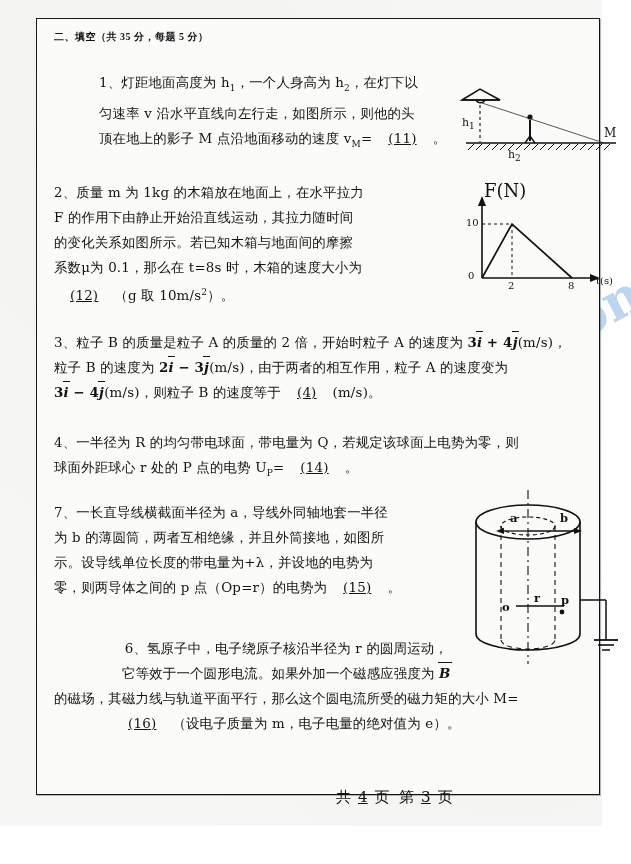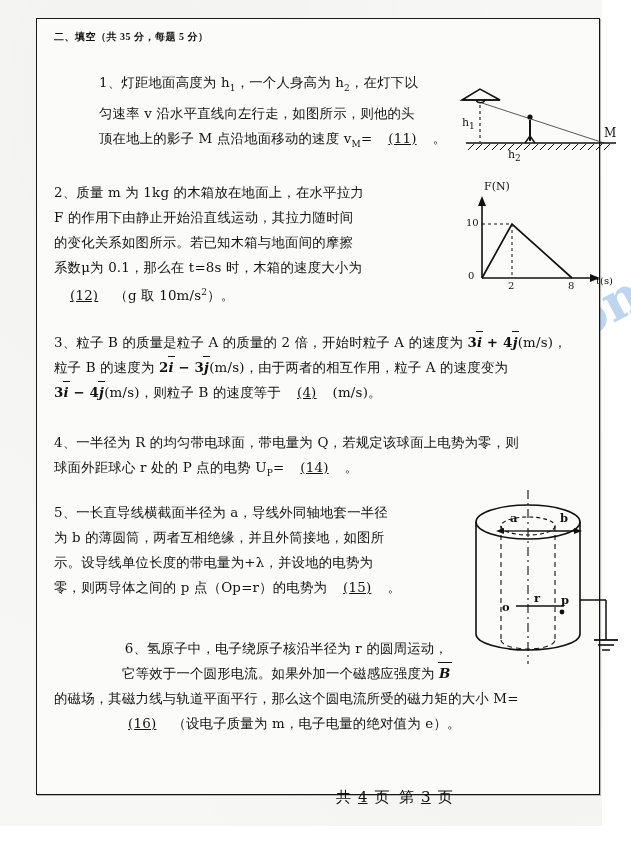--- a/index.html
+++ b/index.html
@@ -151,41 +151,41 @@
         <path d="M28,10 L24,20 L32,20 Z" fill="#111"></path>
 
         <line x1="28" y1="92" x2="138" y2="92" stroke="#111" stroke-width="1.6"></line>
         <path d="M146,92 L136,88 L136,96 Z" fill="#111"></path>
 
         <polyline points="28,92 58,38 118,92" fill="none" stroke="#111" stroke-width="1.7"></polyline>
 
         <line x1="28" y1="38" x2="58" y2="38" stroke="#111" stroke-width="1" stroke-dasharray="3,3"></line>
         <line x1="58" y1="38" x2="58" y2="92" stroke="#111" stroke-width="1" stroke-dasharray="3,3"></line>
       </svg>
-      <span class="glbl" style="left:30px;top:-6px;font-size:11px;">F(N)</span>
+      <span class="glbl" style="left:30px;top:-6px;font-size:18px;">F(N)</span>
       <span class="glbl" style="left:12px;top:31px;">10</span>
       <span class="glbl" style="left:14px;top:84px;">0</span>
       <span class="glbl" style="left:54px;top:94px;">2</span>
       <span class="glbl" style="left:114px;top:94px;">8</span>
       <span class="glbl" style="left:142px;top:89px;">t(s)</span>
     </div>
 
     <div class="q" style="left:18px;top:312px;">
       <span class="ln">3、粒子 B 的质量是粒子 A 的质量的 2 倍，开始时粒子 A 的速度为 <span class="bold">3</span><span class="vec">i</span> <span class="bold">+ 4</span><span class="vec">j</span>(m/s)，</span>
       <span class="ln">粒子 B 的速度为 <span class="bold">2</span><span class="vec">i</span> <span class="bold">− 3</span><span class="vec">j</span>(m/s)，由于两者的相互作用，粒子 A 的速度变为</span>
       <span class="ln"><span class="bold">3</span><span class="vec">i</span> <span class="bold">− 4</span><span class="vec">j</span>(m/s)，则粒子 B 的速度等于<span class="blank">(4)</span>(m/s)。</span>
     </div>
 
     <div class="q" style="left:18px;top:412px;">
       <span class="ln">4、一半径为 R 的均匀带电球面，带电量为 Q，若规定该球面上电势为零，则</span>
       <span class="ln">球面外距球心 r 处的 P 点的电势 U<sub>P</sub>=<span class="blank">(14)</span>。</span>
     </div>
 
     <div class="q" style="left:18px;top:482px;">
-      <span class="ln">5、一长直导线横截面半径为 a，导线外同轴地套一半径</span>
+      <span class="ln">7、一长直导线横截面半径为 a，导线外同轴地套一半径</span>
       <span class="ln">为 b 的薄圆筒，两者互相绝缘，并且外筒接地，如图所</span>
       <span class="ln">示。设导线单位长度的带电量为+λ，并设地的电势为</span>
       <span class="ln">零，则两导体之间的 p 点（Op=r）的电势为<span class="blank">(15)</span>。</span>
     </div>
 
     <div class="fig3">
       <svg width="165" height="180">
         
         <line x1="62" y1="2" x2="62" y2="176" stroke="#111" stroke-width="1.1" stroke-dasharray="9,4,2,4"></line>
         

